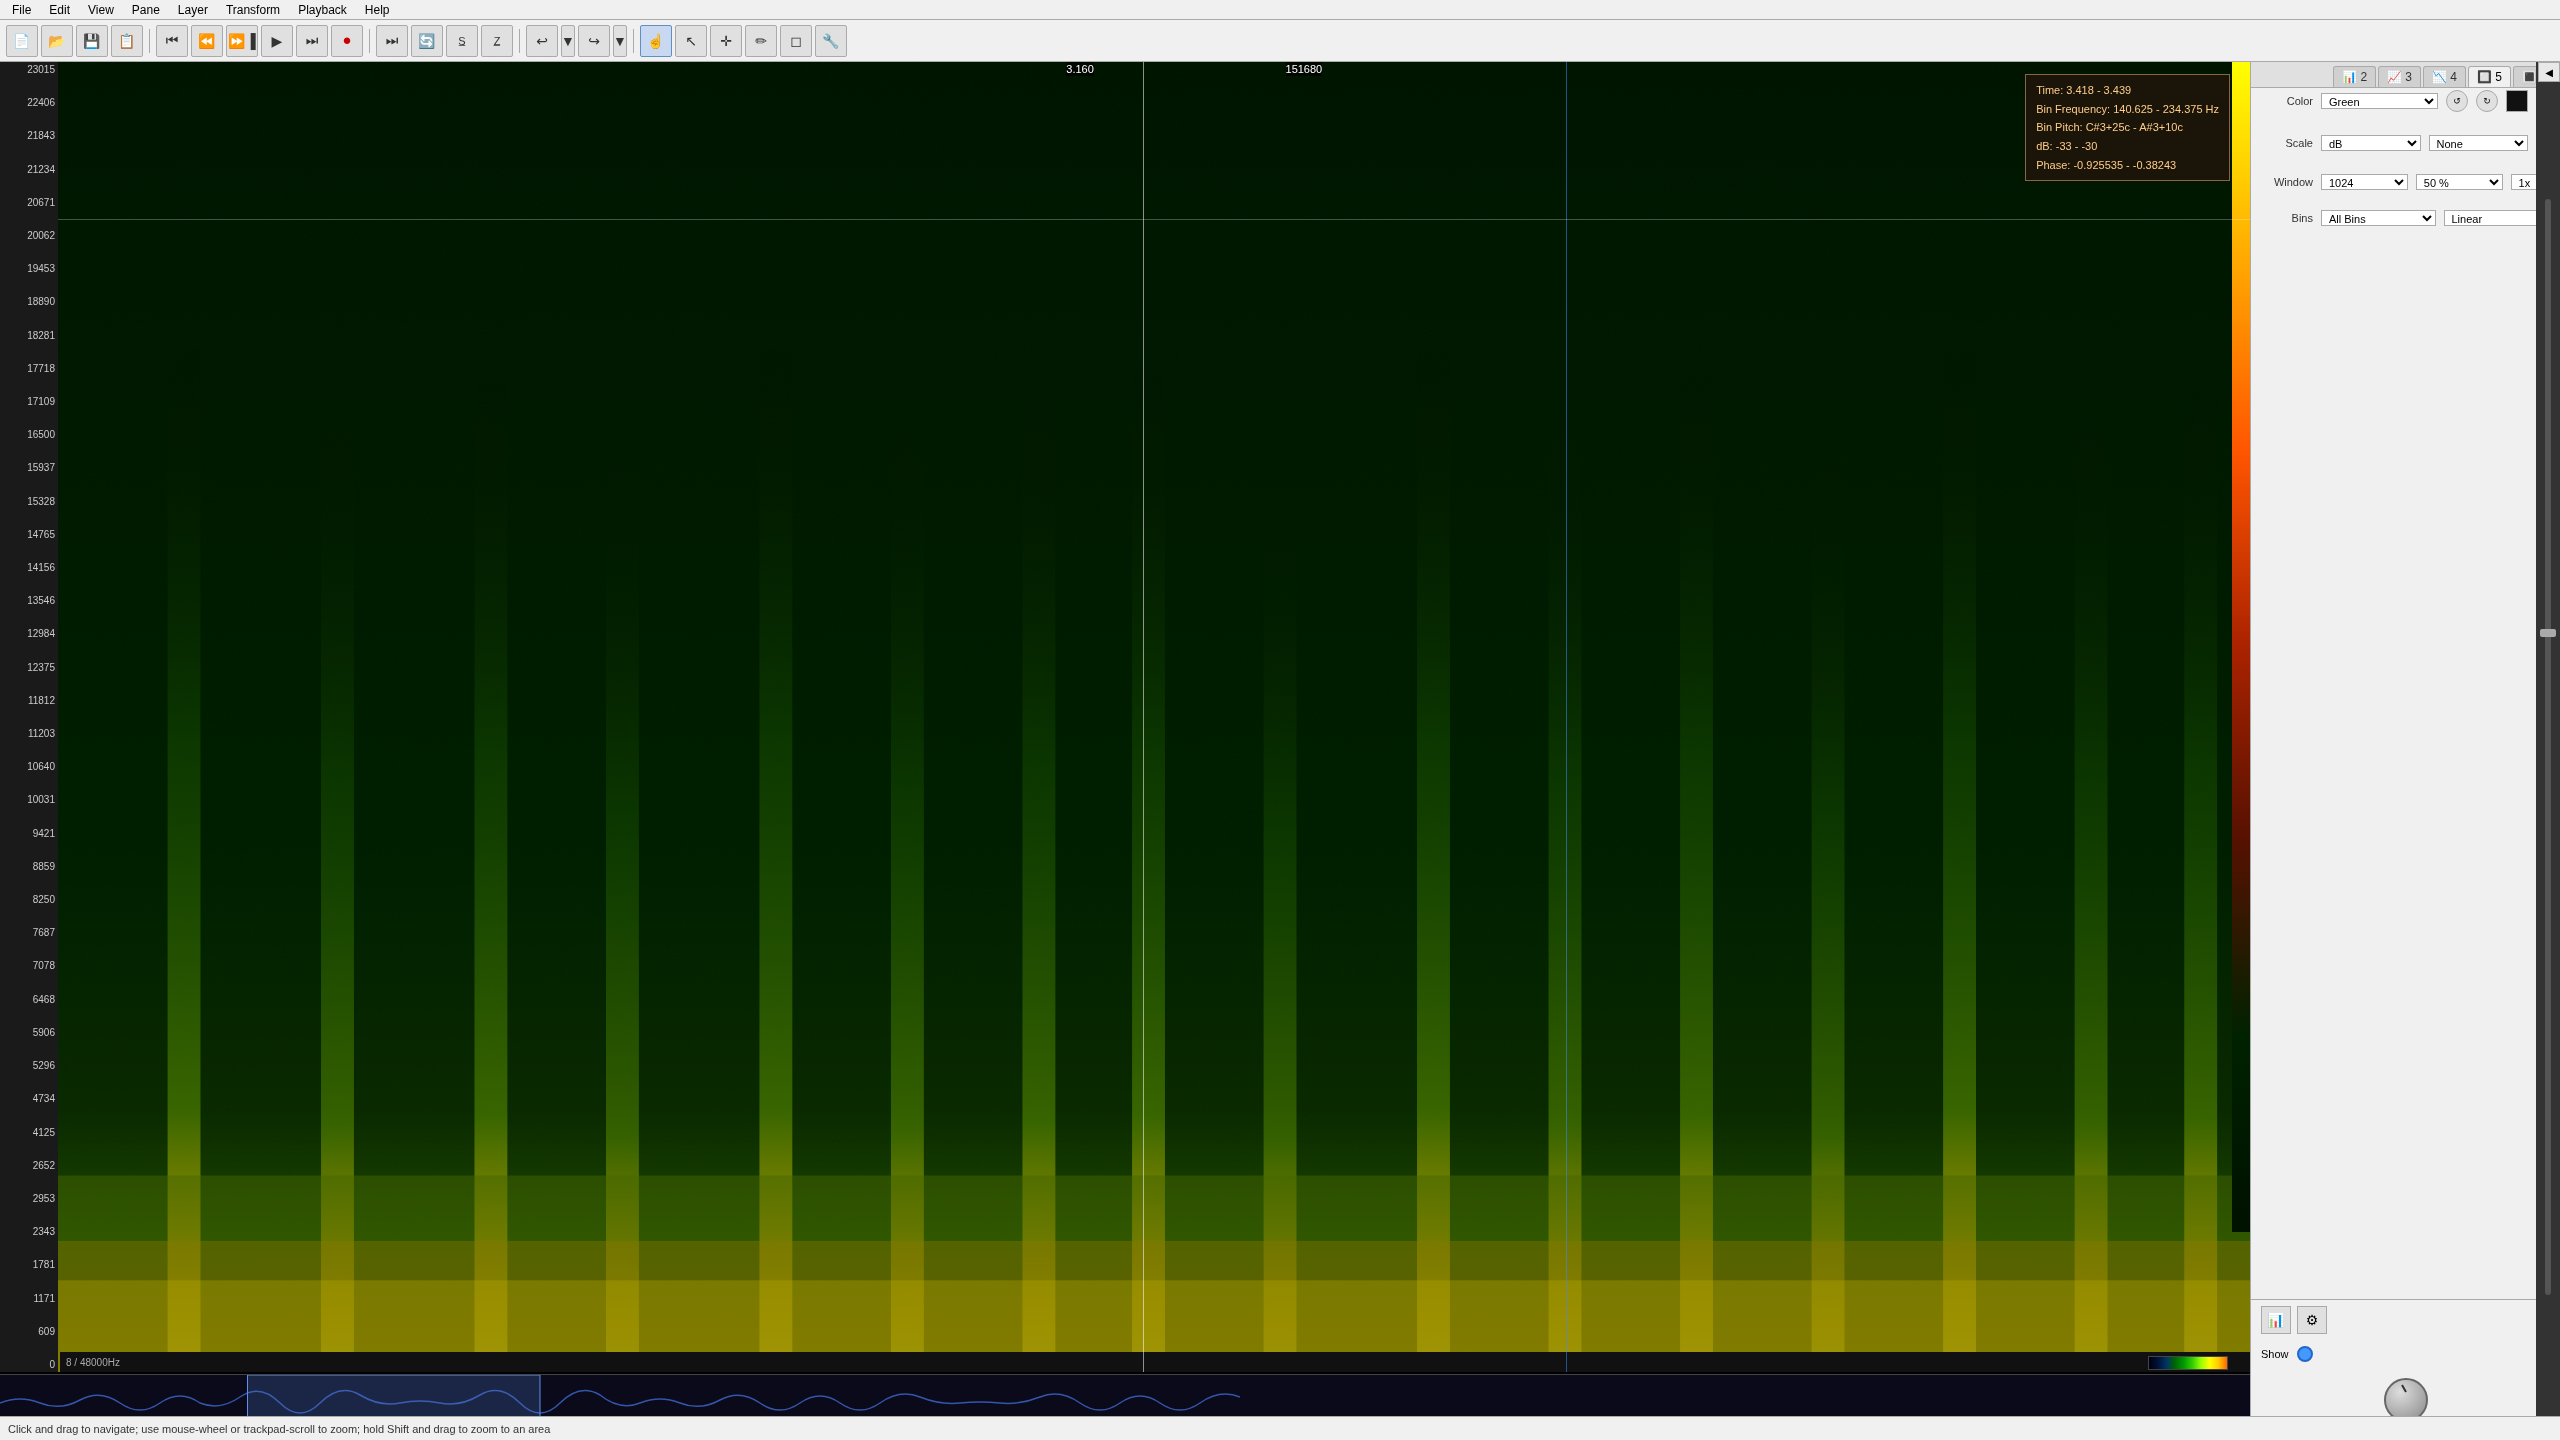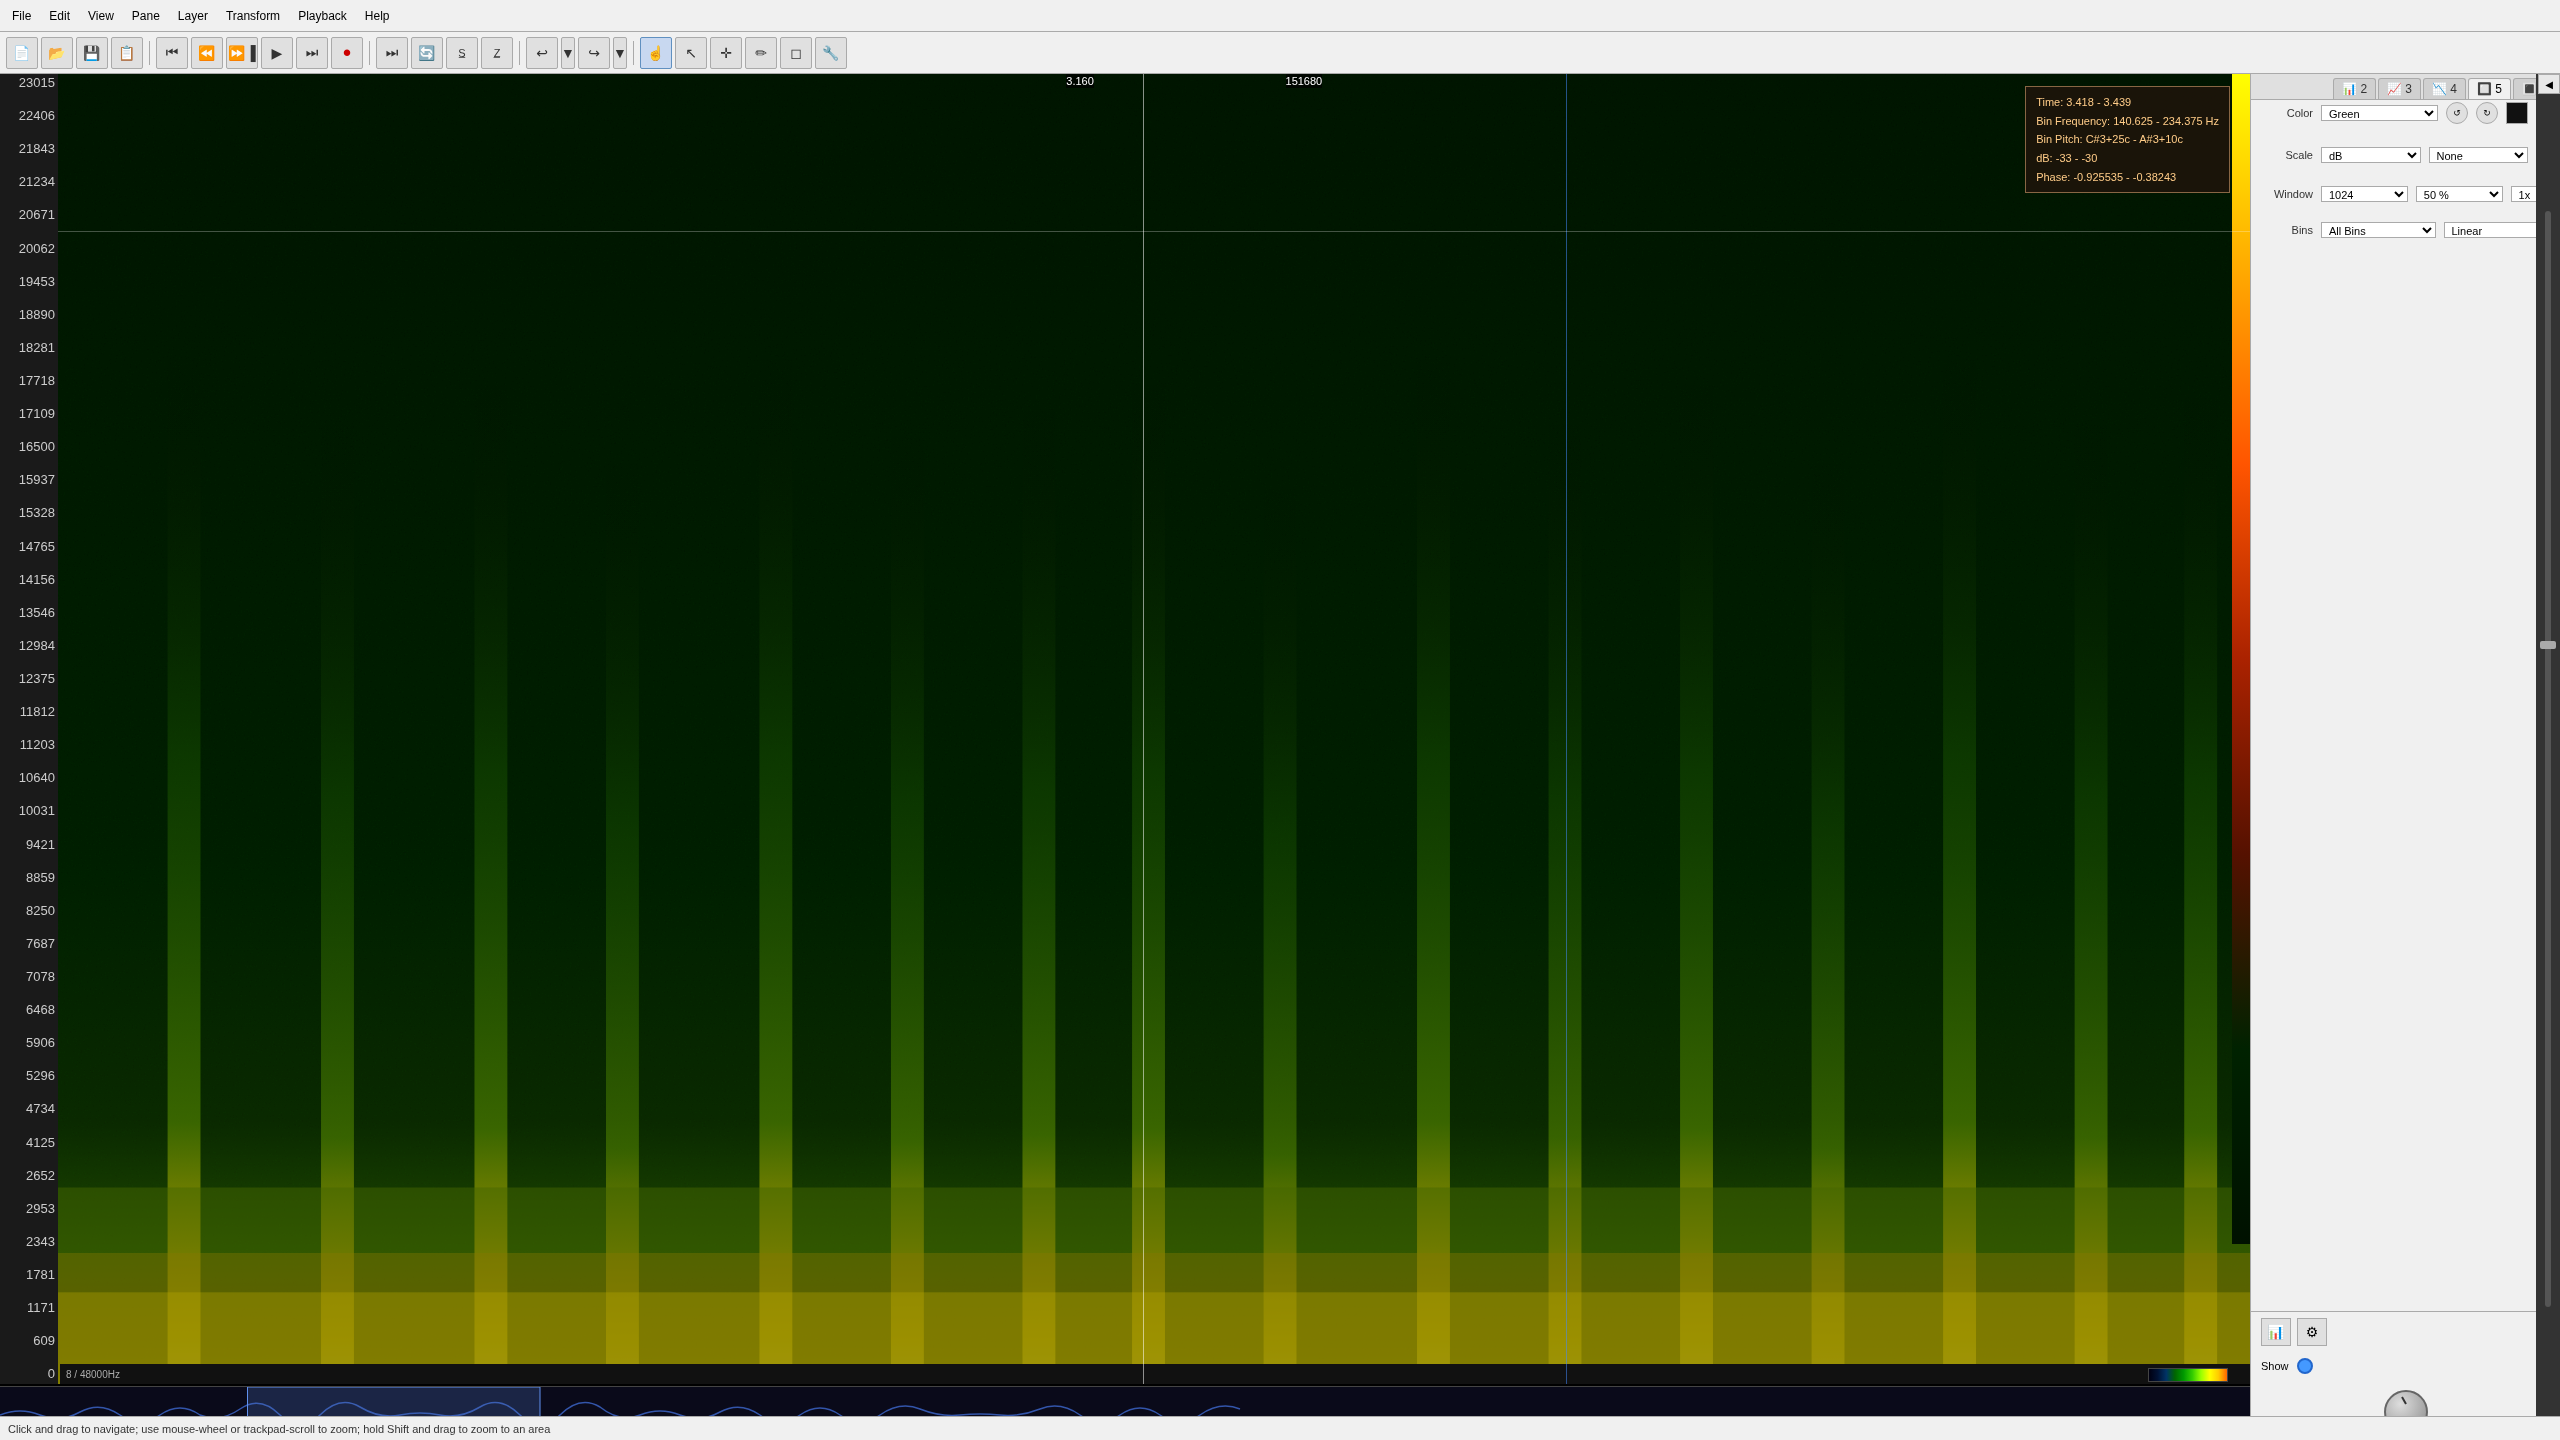--- a/index.html
+++ b/index.html
@@ -4,21 +4,21 @@
   <style>
     * { box-sizing: border-box; margin: 0; padding: 0; }
     body { background: #c0c0c0; font-family: 'Segoe UI', Arial, sans-serif; font-size: 11px; overflow: hidden; width: 2560px; height: 1440px; }
 
     
     .menu-bar {
       background: #f0f0f0;
       border-bottom: 1px solid #aaa;
       display: flex;
       align-items: center;
-      height: 32px;
+      height: 20px;
       padding: 0 4px;
       gap: 2px;
     }
     .menu-item {
       padding: 3px 8px;
       cursor: pointer;
       font-size: 12px;
       color: #000;
     }
 
@@ -78,21 +78,21 @@
       bottom: 60px;
       width: 58px;
       background: #1a1a1a;
       display: flex;
       flex-direction: column-reverse;
       justify-content: space-between;
       padding: 2px 0;
       z-index: 5;
     }
     .freq-label {
-      font-size: 13px;
+      font-size: 10px;
       color: #ccc;
       text-align: right;
       padding-right: 3px;
       line-height: 1.1;
     }
 
     
     .spectrogram-canvas {
       position: absolute;
       left: 58px;

